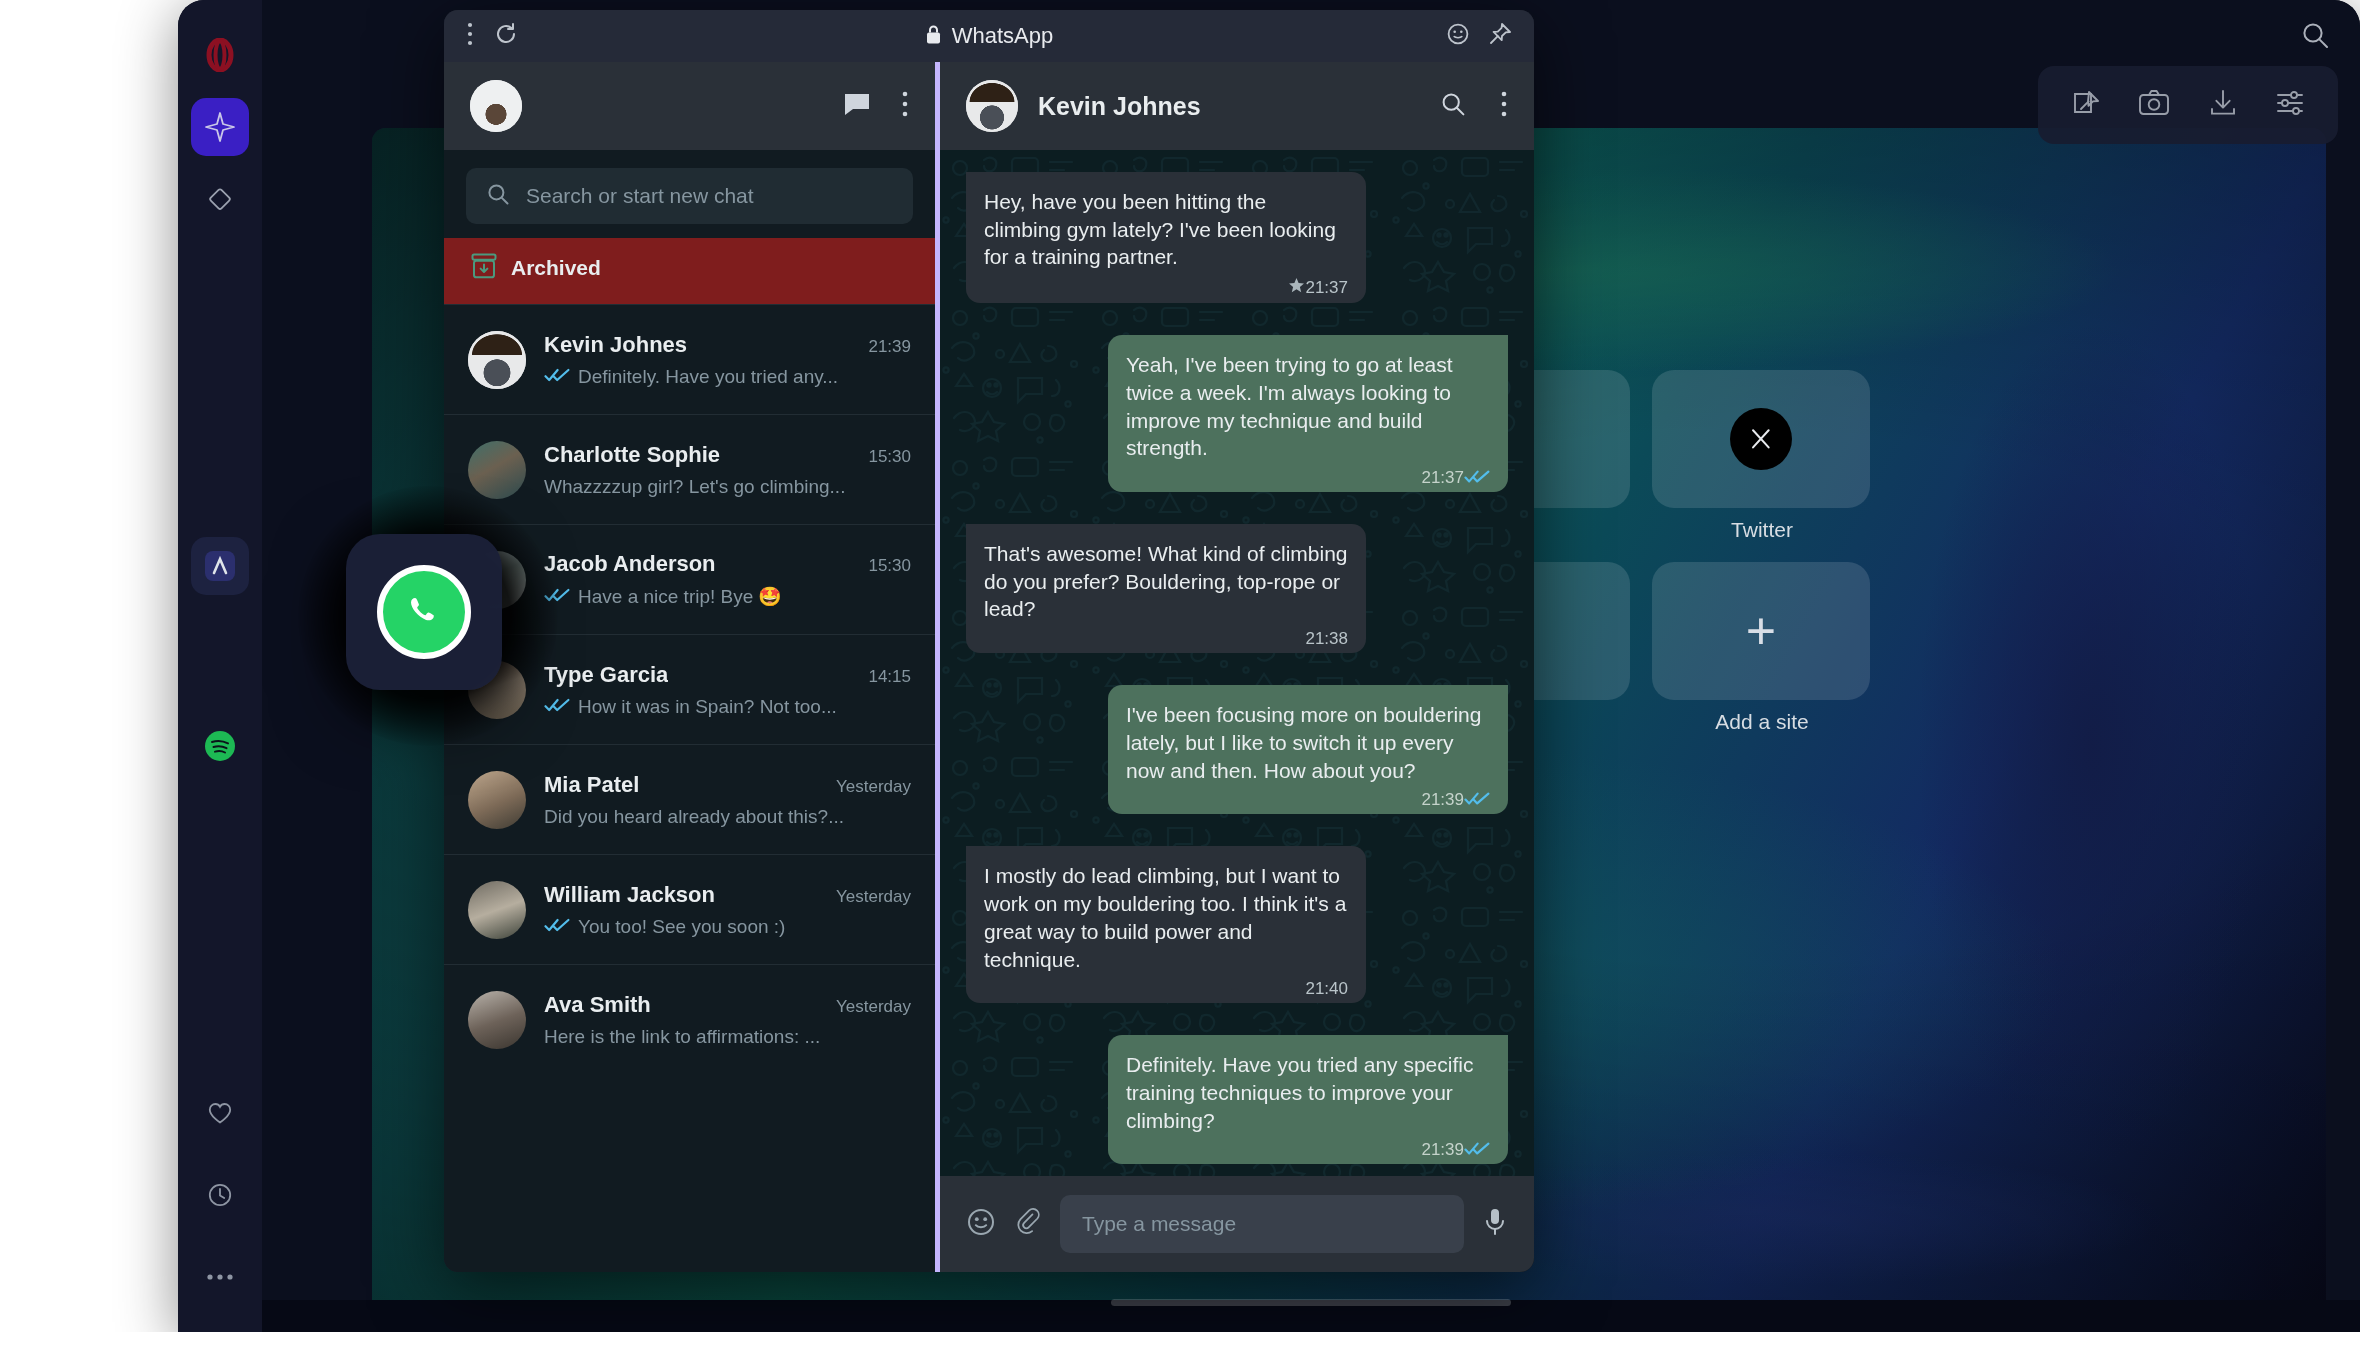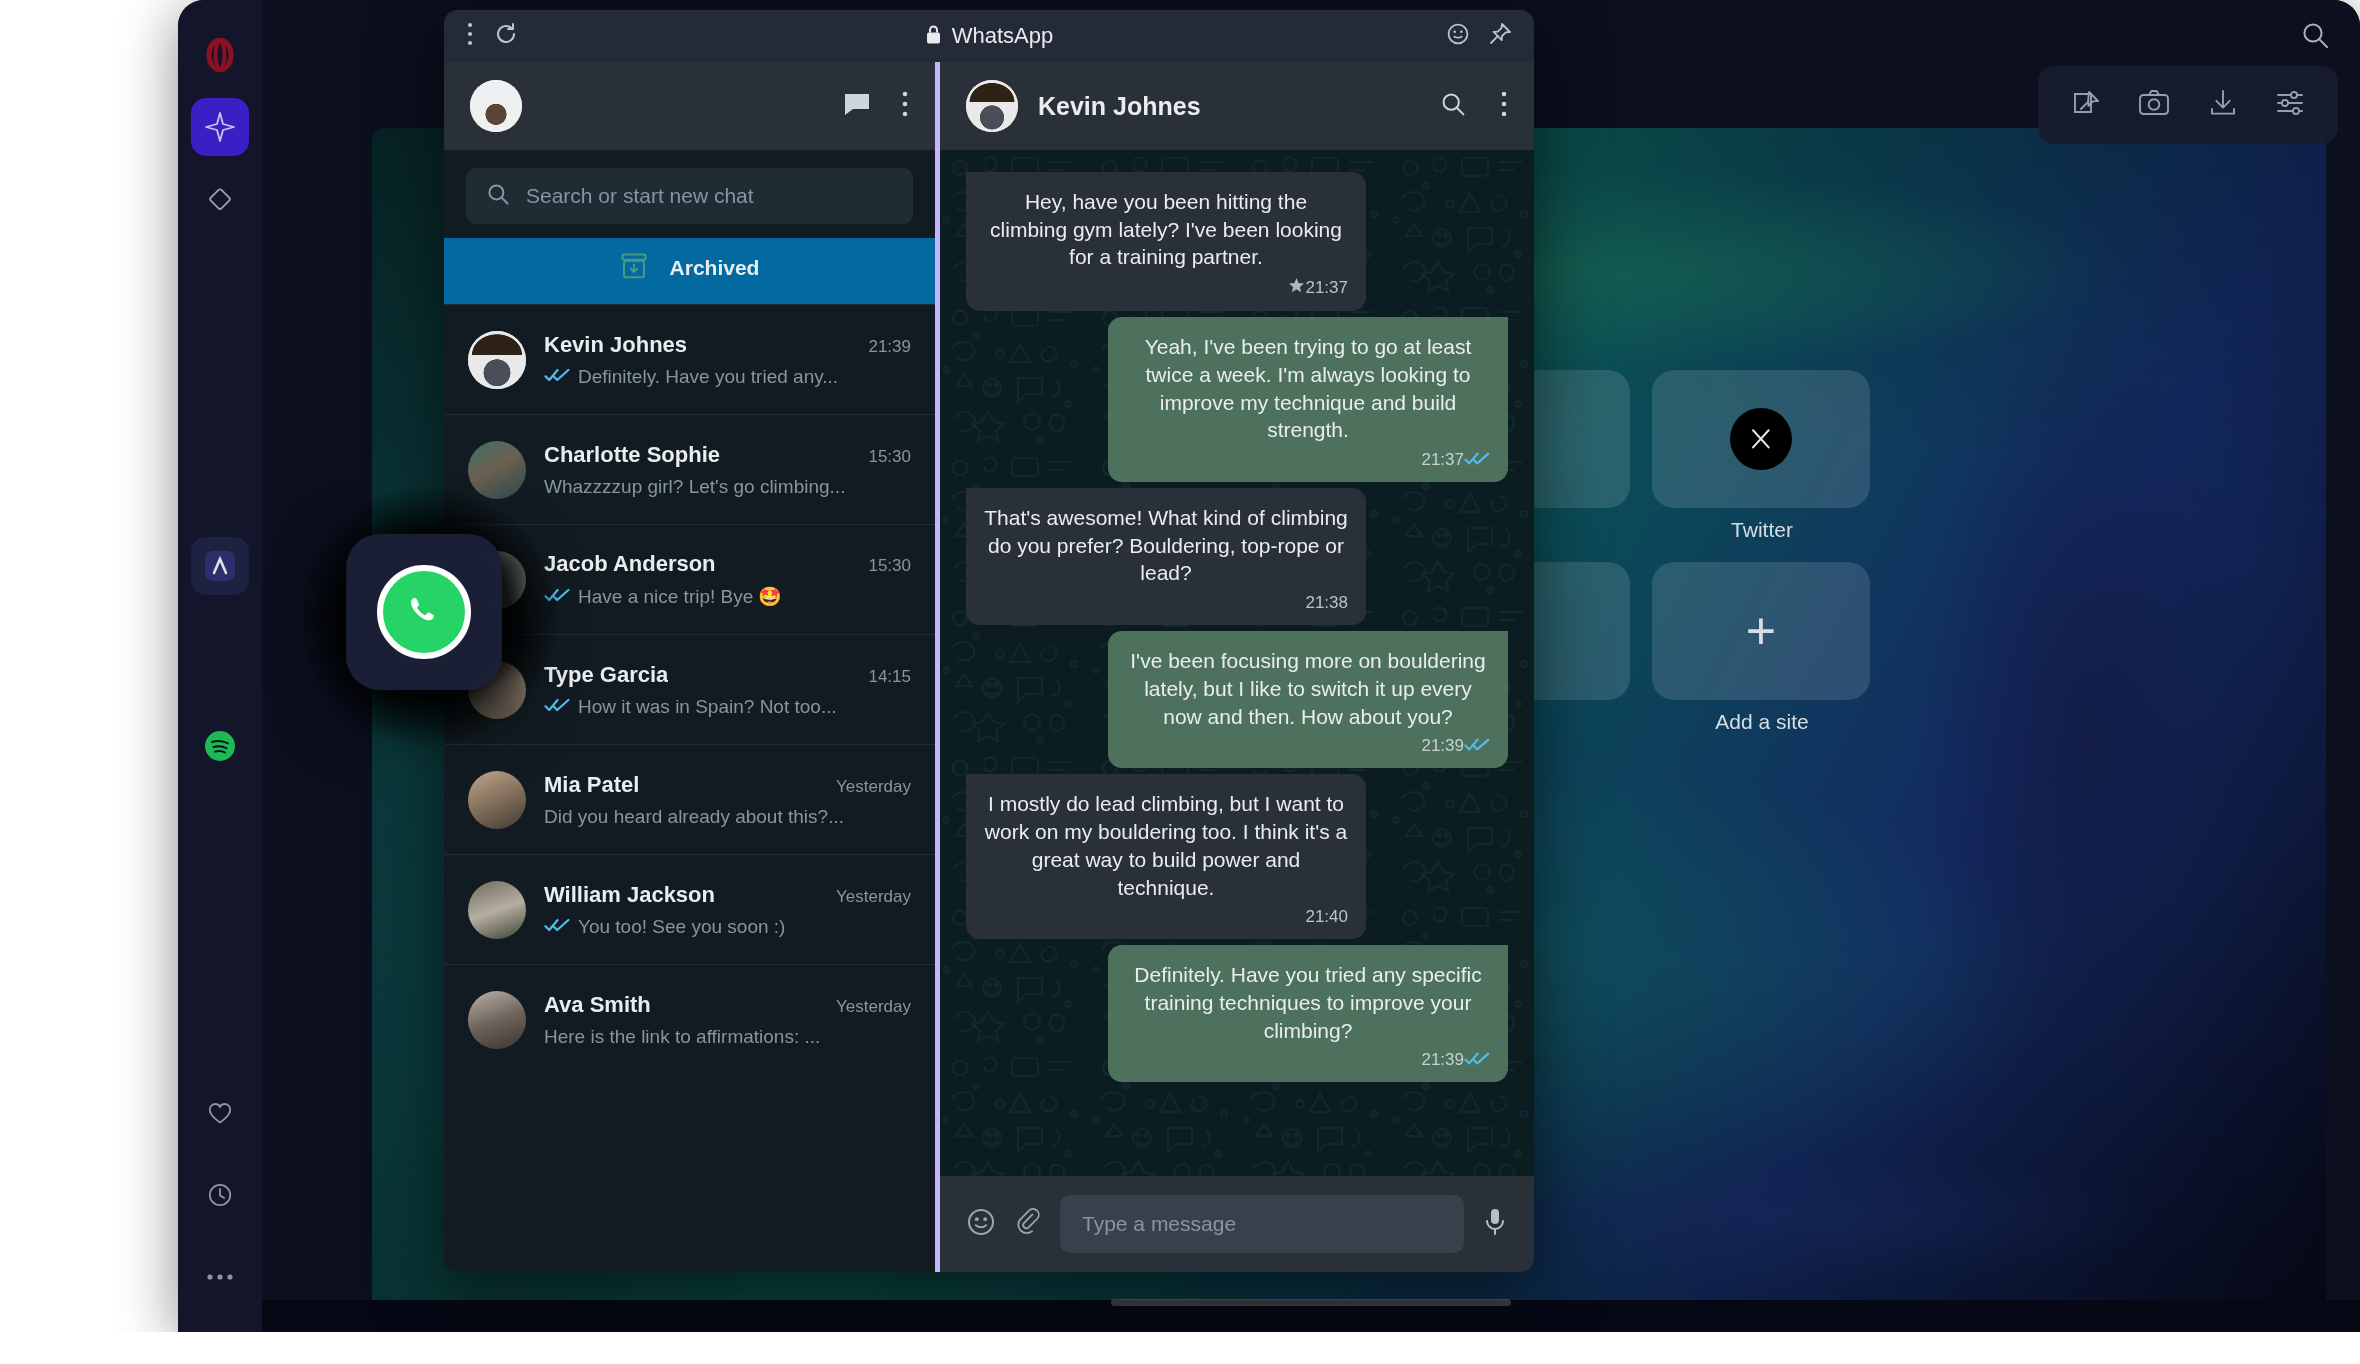--- a/index.html
+++ b/index.html
@@ -150,22 +150,22 @@
   #wa-left-header-icons { display:flex; align-items:center; gap: 30px; }
 
   #search-wrap { padding: 18px 22px 14px 22px; background:#111b21; }
   #search-box {
     height: 56px; background: #202c33; border-radius: 10px;
     display:flex; align-items:center; gap: 16px; padding: 0 20px;
   }
   #search-placeholder { color:#8696a0; font-size: 21px; }
 
   #archived-row {
-    display:flex; align-items:center; gap: 22px; padding: 14px 26px 20px 26px;
-    background:#0369a1; cursor:pointer;justify-content:center;
+    display:flex; align-items:center; gap: 13px; padding: 14px 26px 20px 26px;
+    background:#7f1d1d; cursor:pointer;
   }
   #archived-label { color:#e9edef; font-size: 21px; font-weight: 700; }
 
   #chat-list { flex:1; overflow:hidden; }
   .chat-row {
     display:flex; align-items:center; gap: 18px; padding: 16px 24px;
     border-top: 1px solid #222d34; cursor:pointer; height: 110px;
   }
   .chat-row .avatar { width: 58px; height: 58px; }
   .chat-main { flex:1; min-width: 0; }
@@ -197,21 +197,21 @@
   #conv-header .avatar { width: 52px; height: 52px; }
   #conv-name { color:#e9edef; font-size: 25px; font-weight: 700; flex:1; }
   #conv-header-icons { display:flex; align-items:center; gap: 34px; }
 
   #messages {
     flex:1; position:relative; overflow:hidden; padding: 22px 26px 10px 26px;
     background-color:#0c1d21;
   }
   #doodles { position:absolute; inset:0; opacity:.5; pointer-events:none; }
 
-  .msg { position:relative; max-width: 400px; border-radius: 14px; padding: 16px 18px 12px 18px; margin-bottom: 6px; z-index:2;text-align:center; }
+  .msg { position:relative; max-width: 400px; border-radius: 14px; padding: 16px 18px 4px 18px; margin-bottom: 32px; z-index:2; }
   .msg-in  { background:#2a3038; color:#e9edef; margin-right:auto; border-top-left-radius: 0; }
   .msg-out { background:#4d715d; color:#e9edef; margin-left:auto; border-top-right-radius: 0; }
   .msg-text { font-size: 21px; line-height: 1.32; }
   .msg-meta { display:flex; align-items:center; justify-content:flex-end; margin-top: 6px; }
   .msg-time { color:#b9c4c9; font-size: 17px; }
   .msg-out .msg-time { color:#c5d3cb; }
   .star { color:#aab6bc; font-size: 17px; }
 
   #composer {
     height: 96px; background:#2a3038; display:flex; align-items:center; gap: 18px;

